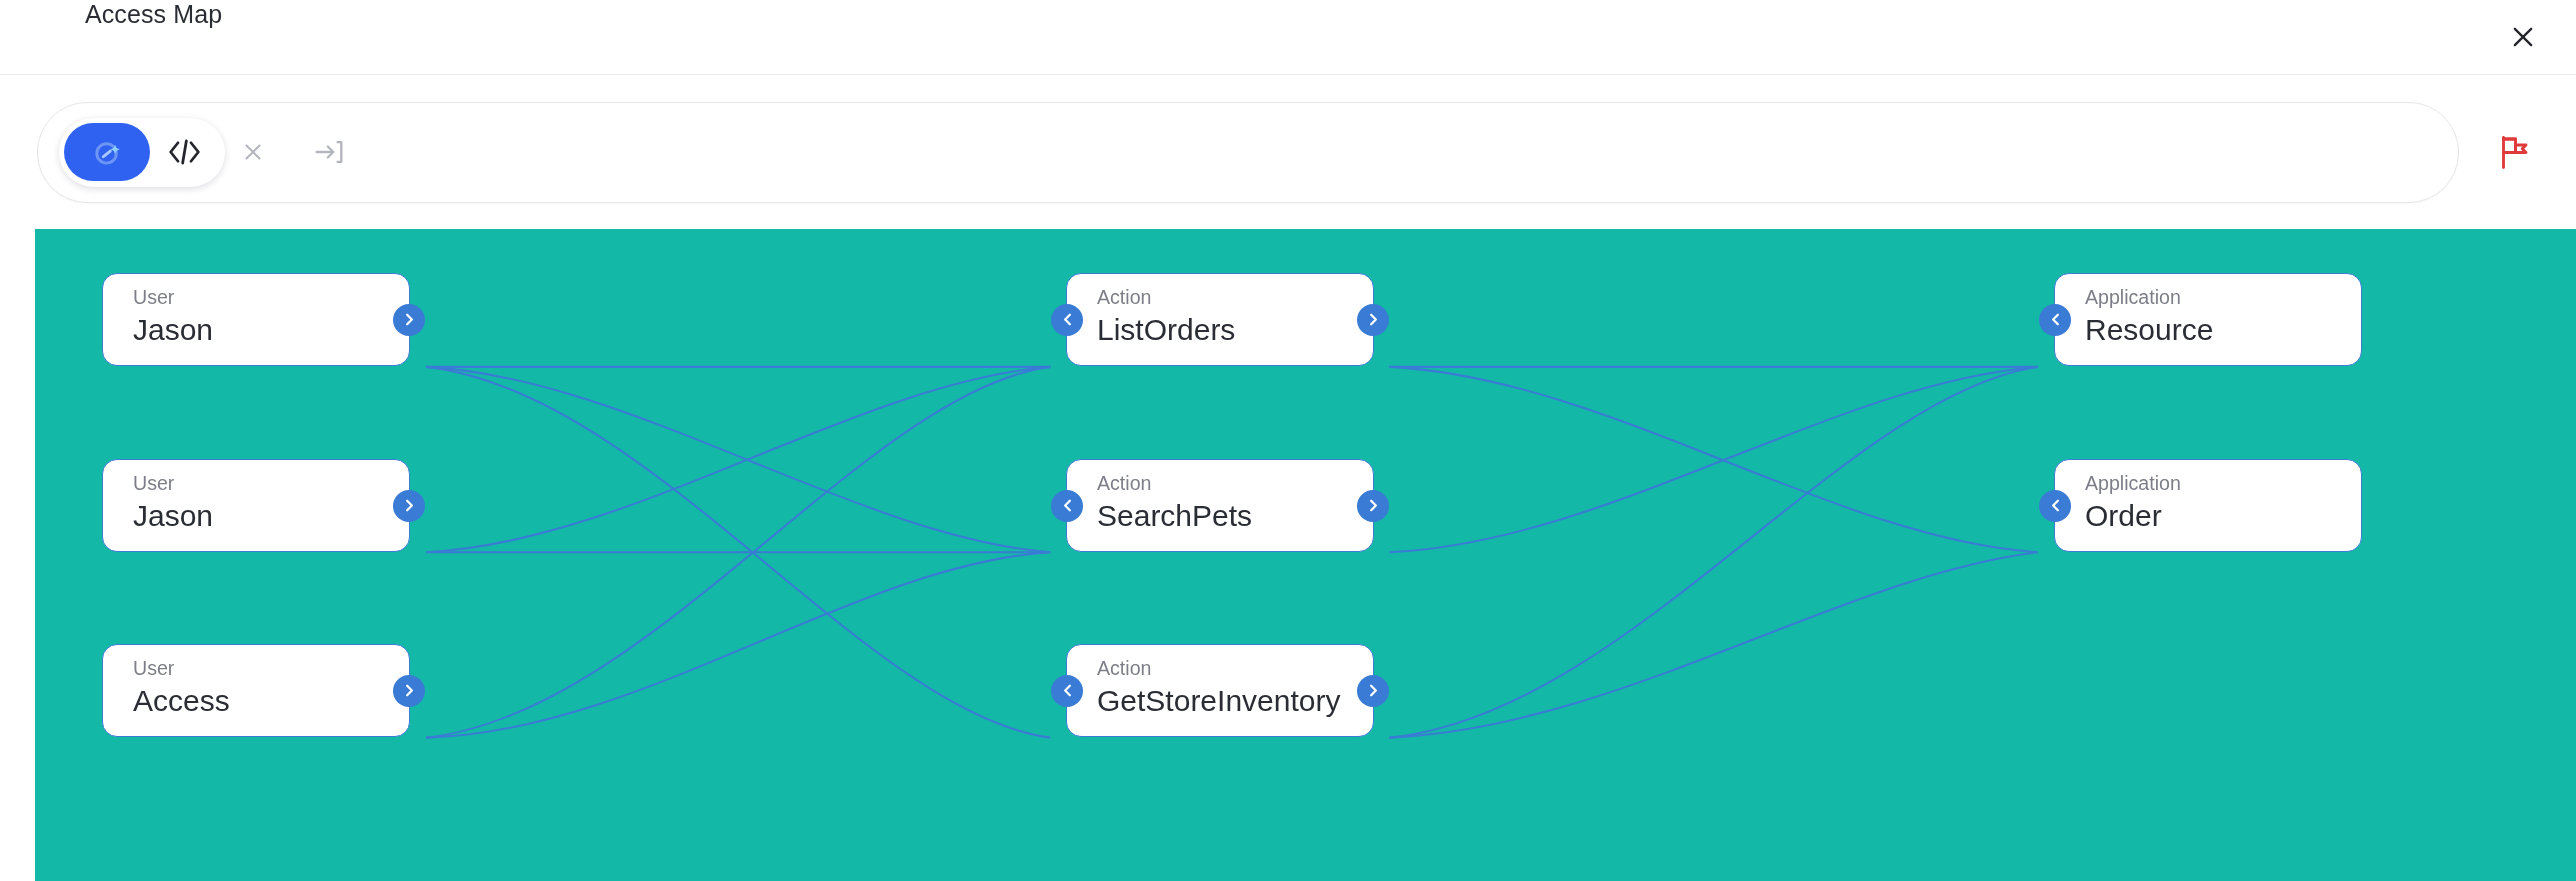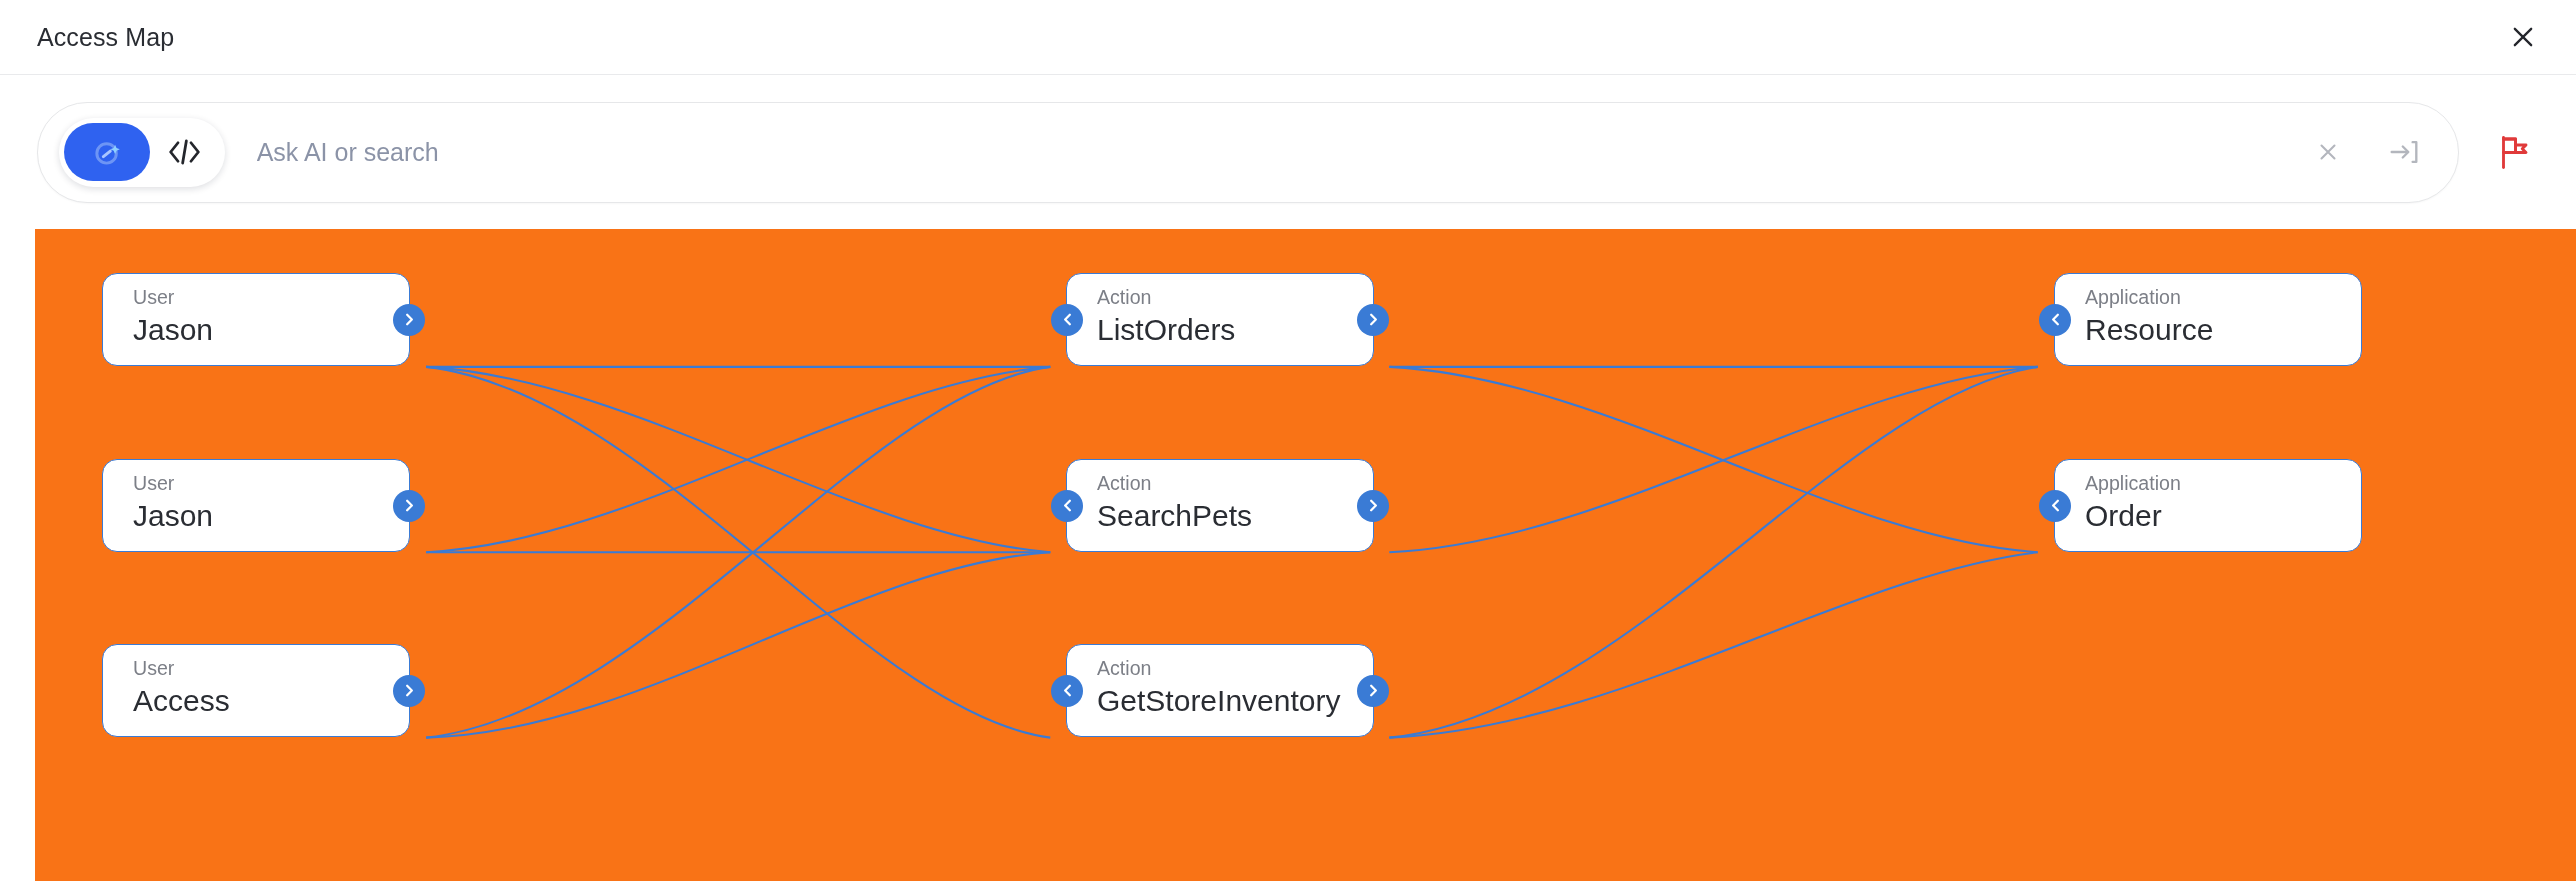--- a/index.html
+++ b/index.html
@@ -9,21 +9,22 @@
     font-family: "Liberation Sans", sans-serif;
     overflow: hidden;
   }
 
   
   .titlebar {
     position: relative;
     height: 75px;
     border-bottom: 0.9px solid #e9eaec;
     display: flex;
-    align-items: center;
+    align-items: flex-start;
+    padding-left: 48px;
   }
   .title-text {
     margin-left: 37px;
     font-size: 25px;
     color: #2a2d33;
     letter-spacing: 0.1px;
   }
   .close-btn {
     position: absolute;
     right: 28px; top: 50%;
@@ -99,21 +100,21 @@
     cursor: pointer;
     flex: 0 0 auto;
   }
 
   
   .canvas {
     position: relative;
     margin-left: 35px;
     width: 2541px;
     height: 653px;
-    background: #f97316;
+    background: #14b8a6;
     overflow: hidden;
   }
   .col-header {
     position: absolute;
     font-size: 26px;
     color: #2e3566;
     white-space: nowrap;
   }
   .edges {
     position: absolute;
@@ -181,21 +182,20 @@
       </div>
       <div class="mode-code">
         <svg width="37" height="30" viewBox="0 0 40 32" fill="none" stroke="#24262c" stroke-width="3" stroke-linecap="round" stroke-linejoin="round">
           <path d="M13 6 L5 16 L13 26"></path>
           <path d="M27 6 L35 16 L27 26"></path>
           <path d="M22 4 L18 28"></path>
         </svg>
       </div>
     </div>
 
-    <input class="search-input" type="text" placeholder="Ask AI or search" style="">
 
     <div class="tool-icon-btn">
       <svg width="26" height="26" viewBox="0 0 24 24" fill="none" stroke="#b3b6bd" stroke-width="1.9" stroke-linecap="round">
         <path d="M6 6 L18 18 M18 6 L6 18"></path>
       </svg>
     </div>
 
     <div class="tool-icon-btn" style="margin-left:20.5px;">
       <svg width="32" height="32" viewBox="0 0 26 26" fill="none" stroke="#b3b6bd" stroke-width="1.9" stroke-linecap="round" stroke-linejoin="round">
         <path d="M3 13 H16"></path>

